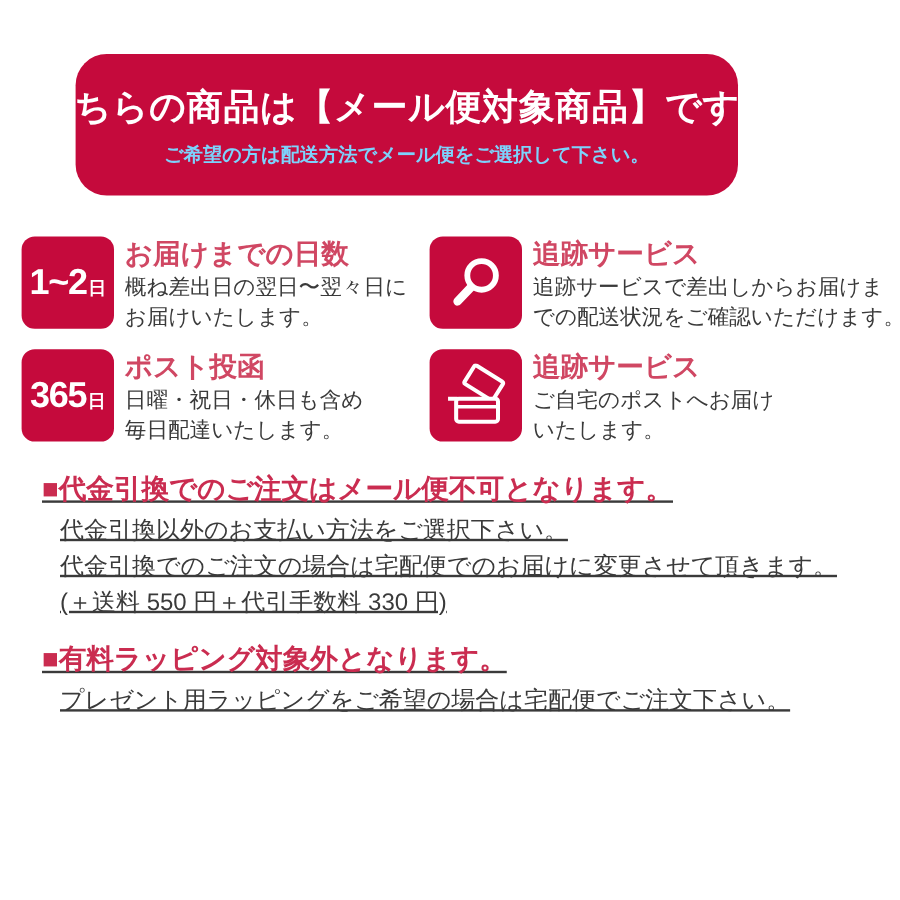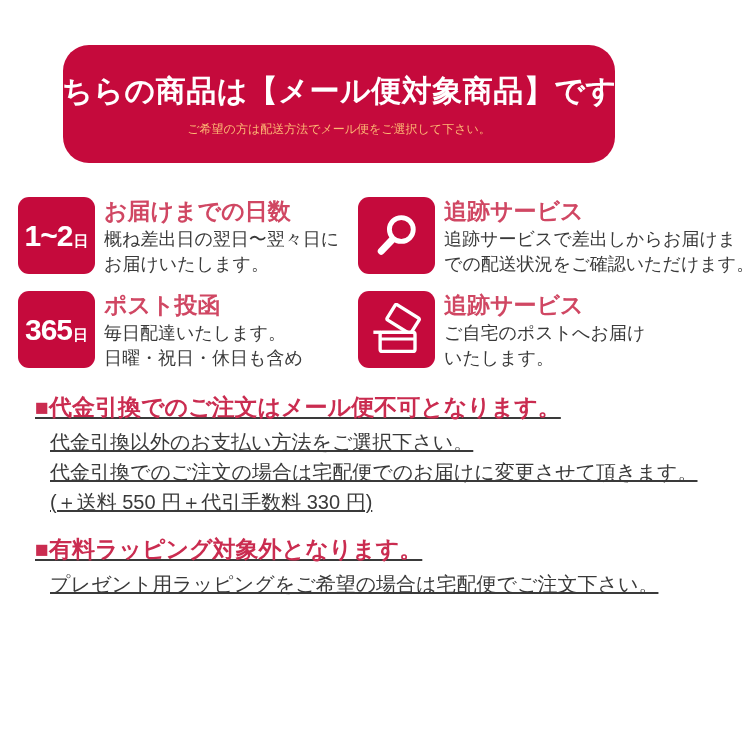--- a/index.html
+++ b/index.html
@@ -24,23 +24,23 @@
     gap: 9px;
   }
   .banner-title {
     color: #ffffff;
     font-size: 30px;
     font-weight: bold;
     letter-spacing: 0.5px;
     white-space: nowrap;
   }
   .banner-subtitle {
-    color: #fdba74;
-    font-size: 12px;
-    font-weight: normal;
+    color: #7dd3fc;
+    font-size: 16px;
+    font-weight: bold;
     white-space: nowrap;
   }
 
   
   .features {
     margin: 34px 15px 0 18px;
     display: grid;
     grid-template-columns: 340px 1fr;
     row-gap: 14px;
   }
@@ -145,22 +145,22 @@
 
   <div class="feature">
     <div class="feature-icon">
       <span class="badge-text">
         <span class="badge-num">365</span>
         <span class="badge-unit">日</span>
       </span>
     </div>
     <div class="feature-text">
       <div class="feature-title">ポスト投函</div>
+      <div class="feature-line">日曜・祝日・休日も含め</div>
       <div class="feature-line">毎日配達いたします。</div>
-      <div class="feature-line">日曜・祝日・休日も含め</div>
     </div>
   </div>
 
   <div class="feature">
     <div class="feature-icon">
       <svg width="54" height="54" viewBox="0 0 48 48">
 
         <line x1="3" y1="26" x2="10" y2="26" stroke="#ffffff" stroke-width="3"></line>
 
         <g transform="rotate(32 29 14)">

